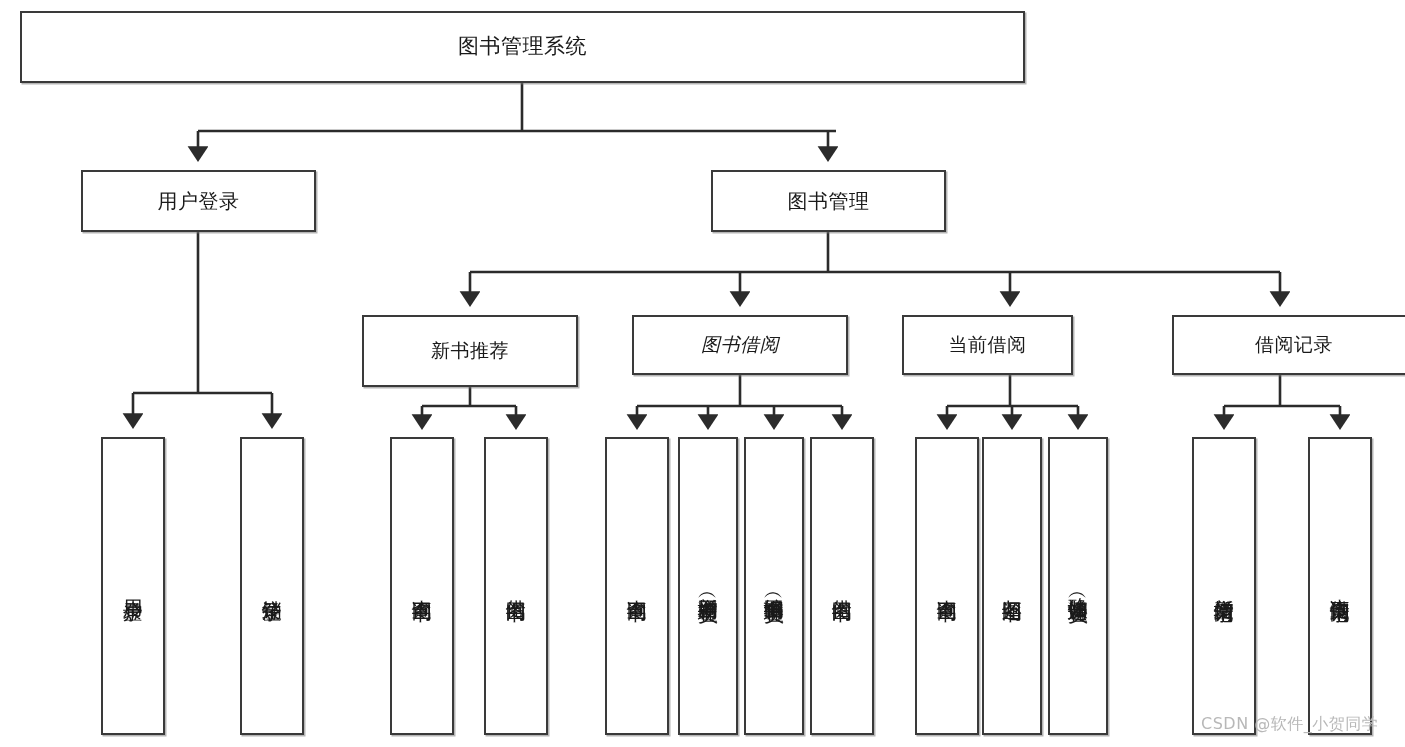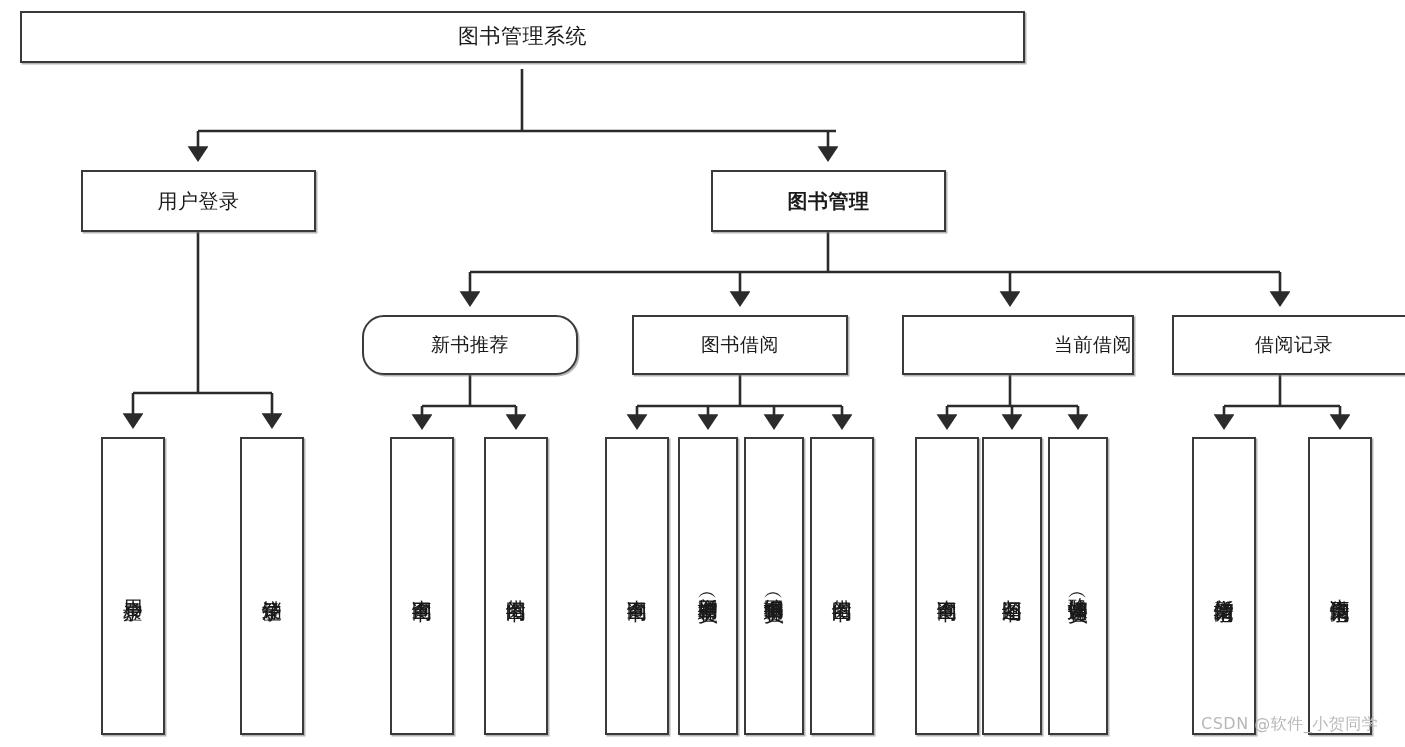--- a/index.html
+++ b/index.html
@@ -112,38 +112,38 @@
       <path d="M1012,406 L1012,420" marker-end="url(#arrow)"></path>
       <path d="M1078,406 L1078,420" marker-end="url(#arrow)"></path>
 
       <path d="M1280,375 L1280,406"></path>
       <path d="M1224,406 L1340,406"></path>
       <path d="M1224,406 L1224,420" marker-end="url(#arrow)"></path>
       <path d="M1340,406 L1340,420" marker-end="url(#arrow)"></path>
     </g>
   </svg>
 
-  <div class="node root" style="left:20px; top:11px; width:1005px; height:52px;">
+  <div class="node root" style="left:20px; top:11px; width:1005px; height:72px;">
     <span class="lbl">图书管理系统</span>
   </div>
 
   <div class="node lvl1" style="left:81px; top:170px; width:235px; height:62px;">
     <span class="lbl">用户登录</span>
   </div>
-  <div class="node lvl1" style="left:711px; top:170px; width:235px; height:62px;font-weight:bold;">
+  <div class="node lvl1" style="left:711px; top:170px; width:235px; height:62px;">
     <span class="lbl">图书管理</span>
   </div>
 
-  <div class="node lvl2" style="left:362px; top:315px; width:216px; height:60px;border-radius:22px;">
+  <div class="node lvl2" style="left:362px; top:315px; width:216px; height:72px;">
     <span class="lbl">新书推荐</span>
   </div>
-  <div class="node lvl2" style="left:632px; top:315px; width:216px; height:60px;">
+  <div class="node lvl2" style="left:632px; top:315px; width:216px; height:60px;font-style:italic;">
     <span class="lbl">图书借阅</span>
   </div>
-  <div class="node lvl2" style="left:902px; top:315px; width:232px; height:60px;justify-content:flex-end;">
+  <div class="node lvl2" style="left:902px; top:315px; width:171px; height:60px;">
     <span class="lbl">当前借阅</span>
   </div>
   <div class="node lvl2" style="left:1172px; top:315px; width:244px; height:60px;">
     <span class="lbl">借阅记录</span>
   </div>
 
   <div class="node leaf" style="left:101px; top:437px; width:64px; height:298px;">
     <span class="lbl">用户登录</span>
   </div>
   <div class="node leaf" style="left:240px; top:437px; width:64px; height:298px;">

